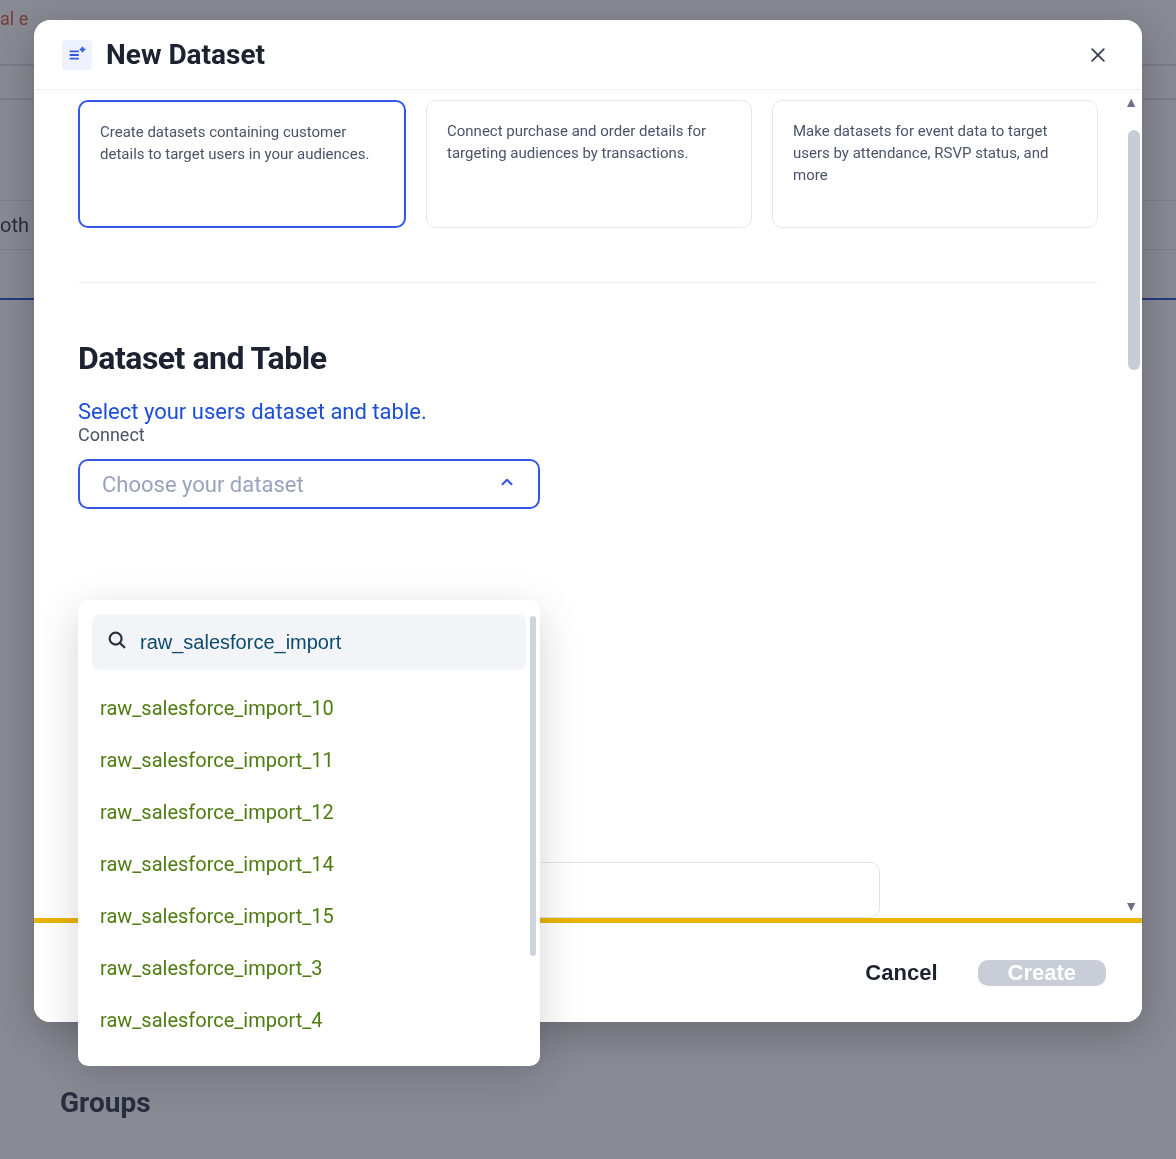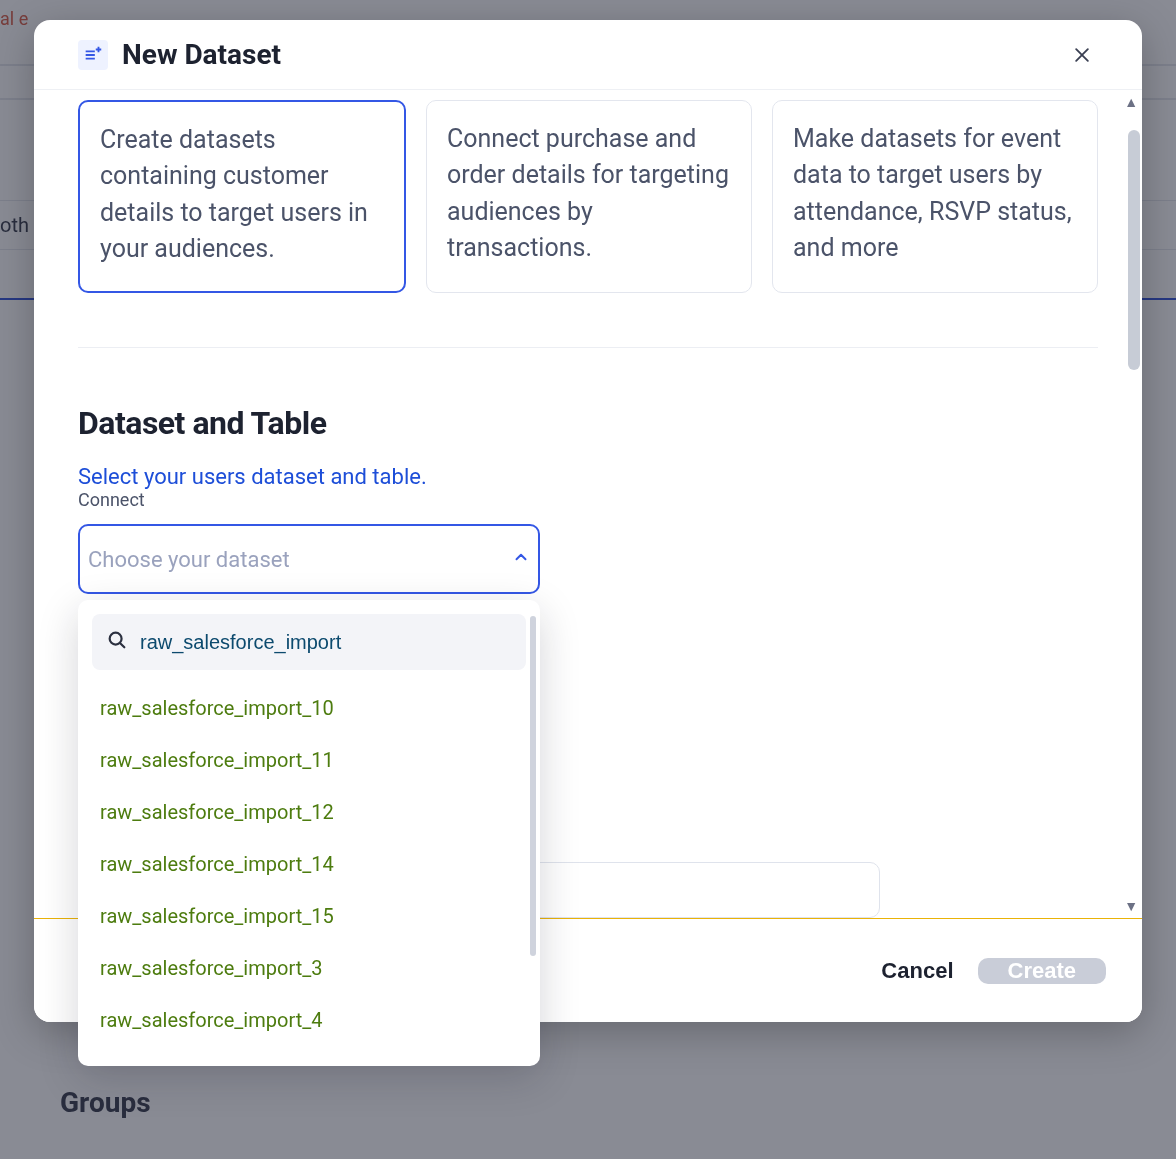--- a/index.html
+++ b/index.html
@@ -14,59 +14,59 @@
   .bg-row { height: 50px; border-bottom: 1px solid #e2e5ec; padding: 12px 0; font-size: 20px; color: #2b3040; }
   .bg-row:first-child { border-top: 1px solid #e2e5ec; }
   .bg-row-last { border-bottom: 2px solid #2447d8; }
   .bg-groups { position: absolute; left: 60px; bottom: 40px; font-size: 28px; font-weight: 700; color: #2b3040; }
 
   
   .overlay { position: absolute; inset: 0; background: rgba(40,44,60,0.55); }
 
   
   .modal { position: absolute; left: 34px; top: 20px; width: 1108px; height: 1002px; background: #fff; border-radius: 16px; box-shadow: 0 10px 40px rgba(0,0,0,0.25); display: flex; flex-direction: column; overflow: hidden; }
-  .modal-header { display: flex; align-items: center; justify-content: space-between; padding: 18px 44px; }
+  .modal-header { display: flex; align-items: center; justify-content: space-between; padding: 18px 28px; }
   .modal-title-wrap { display: flex; align-items: center; gap: 14px; }
   .modal-icon { width: 30px; height: 30px; border-radius: 4px; background: #eef2ff; display:flex; align-items:center; justify-content:center; position: relative; }
   .modal-icon svg { width: 22px; height: 22px; }
   .modal-title { font-size: 28px; font-weight: 700; color: #1d2230; }
   .close-btn { width: 32px; height: 32px; display:flex; align-items:center; justify-content:center; cursor: pointer; color:#3a3f52; }
   .close-btn svg { width: 20px; height: 20px; }
 
   .modal-body { position: relative; flex: 1 1 auto; overflow: hidden; padding: 0 44px; border-top: 1px solid #eef0f4; }
 
   
   .cards { display: flex; gap: 20px; margin-top: 10px; }
   .card { flex: 1 1 0; border: 1px solid #e3e6ee; border-radius: 10px; padding: 20px 20px 24px 20px; min-height: 128px; }
   .card.selected { border: 2px solid #3457e5; }
-  .card-text { color: #4b5369; font-size: 25px; line-height: 1.45; }
+  .card-text { color: #4b5369; font-size: 15px; line-height: 1.45; }
 
   .divider { height: 1px; background: #eceef3; margin: 54px 0 56px 0; }
 
   .section-title { font-size: 32px; font-weight: 700; color: #1d2230; margin-bottom: 22px; letter-spacing: -0.5px; }
   .section-sub { font-size: 22px; color: #1d4ed8; }
 
   .field-label { font-size: 18px; color: #4b5369; margin-bottom: 14px; }
 
   .select { position: relative; width: 462px; }
-  .select-control { height: 70px; border: 2px solid #3457e5; border-radius: 10px; display:flex; align-items:center; justify-content: space-between; padding: 0 8px; cursor: pointer; background:#fff; }
+  .select-control { height: 50px; border: 2px solid #3457e5; border-radius: 10px; display:flex; align-items:center; justify-content: space-between; padding: 0 22px; cursor: pointer; background:#fff; }
   .select-placeholder { color: #9aa2bd; font-size: 22px; }
   .select-caret { color:#3457e5; }
   .select-caret svg { width: 18px; height: 18px; }
 
   
   .scroll-up, .scroll-down { position: absolute; right: 4px; color:#6c7185; font-size: 14px; }
   .scroll-up { top: 4px; }
   .scroll-down { bottom: 4px; }
   .scroll-thumb { position:absolute; right:2px; top:40px; width:12px; height:240px; background:#c7ccd6; border-radius:8px; }
 
   
   .behind-input { position:absolute; left:468px; top:640px; width:370px; height:56px; border:1px solid #dfe3ec; border-radius:10px; background:#fff; }
 
-  .modal-footer { height: 104px; border-top: 1px solid #eab308; display:flex; align-items:center; justify-content:flex-end; gap: 16px; padding: 0 36px; background:#fff; }
+  .modal-footer { height: 104px; border-top: 5px solid #eab308; display:flex; align-items:center; justify-content:flex-end; gap: 32px; padding: 0 36px; background:#fff; }
   .btn-cancel { font-size: 22px; font-weight: 600; color: #1d2230; background:none; border:none; cursor:pointer; padding: 12px 8px; }
   .btn-create { font-size: 22px; font-weight: 700; color: #fff; background: #c9cdd8; border:none; border-radius: 10px; padding: 0 30px; cursor: not-allowed; }
 
   
   .dropdown { position: absolute; left: 78px; top: 600px; width: 462px; background: #fff; border-radius: 10px; box-shadow: 0 12px 40px rgba(20,24,40,0.18); padding: 14px 0 20px 0; z-index: 50; }
   .dd-search { margin: 0 14px 12px 14px; background:#f3f4f8; border-radius:8px; height:56px; display:flex; align-items:center; gap:12px; padding:0 14px; }
   .dd-search svg { width:22px; height:22px; color:#2b3040; flex:0 0 auto; }
   .dd-search input { flex:1 1 auto; border:none; background:transparent; font-size:20px; color:#0c4a6e; outline:none; }
   .dd-option { padding: 14px 22px; font-size: 20px; color:#4d7c0f; cursor:pointer; }
   .dd-scrollbar { position:absolute; right:4px; top:16px; width:6px; height:340px; background:#cfd3dd; border-radius:4px; }

